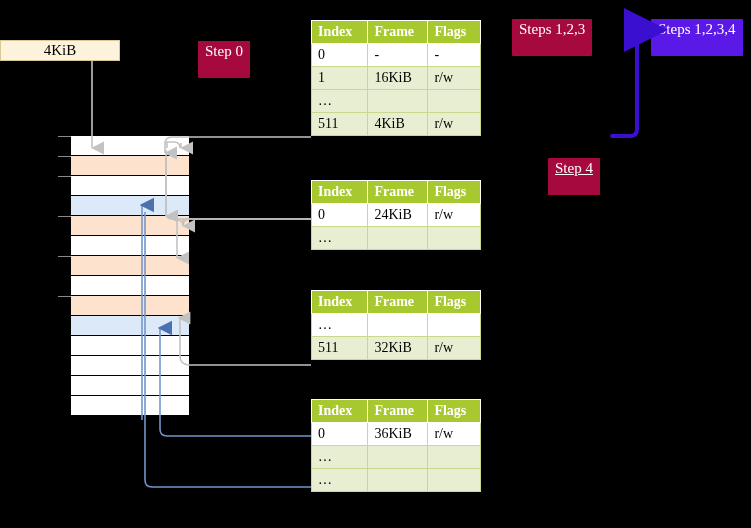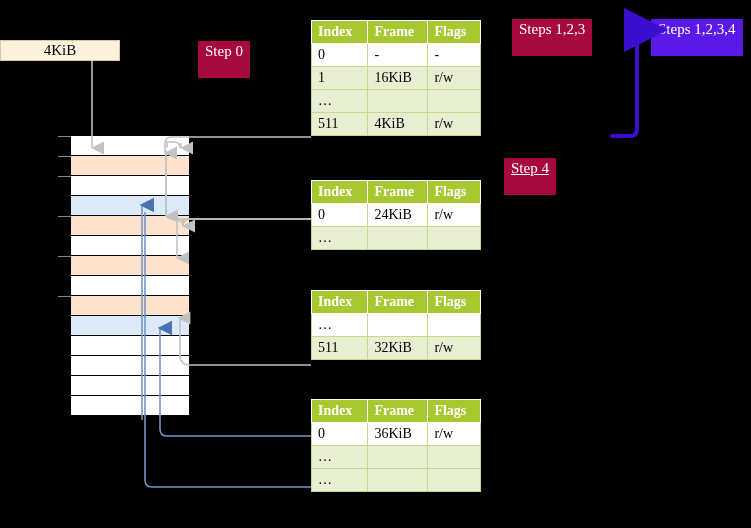--- a/index.html
+++ b/index.html
@@ -20,21 +20,21 @@
     padding:1px 7px 18px 7px;
     white-space:nowrap;
     border-radius:1px;
   }
   .badge.red{background:#a6093d;}
   .badge.blue{background:#5b19e8;}
 
   #step0{left:189px;top:41px;margin-left:9px;}
   #steps123{left:512px;top:19px;}
   #steps1234{left:651px;top:19px;}
-  #step4{left:504px;top:158px;text-decoration:underline;}
+  #step4{left:548px;top:158px;text-decoration:underline;}
 
   
   #kib4{
     position:absolute;left:0px;top:40px;width:120px;height:21px;
     background:#fdf3dc;border:1px solid #d8c89a;
     box-sizing:border-box;
     display:flex;align-items:center;justify-content:center;
     font-size:15px;
   }
 

